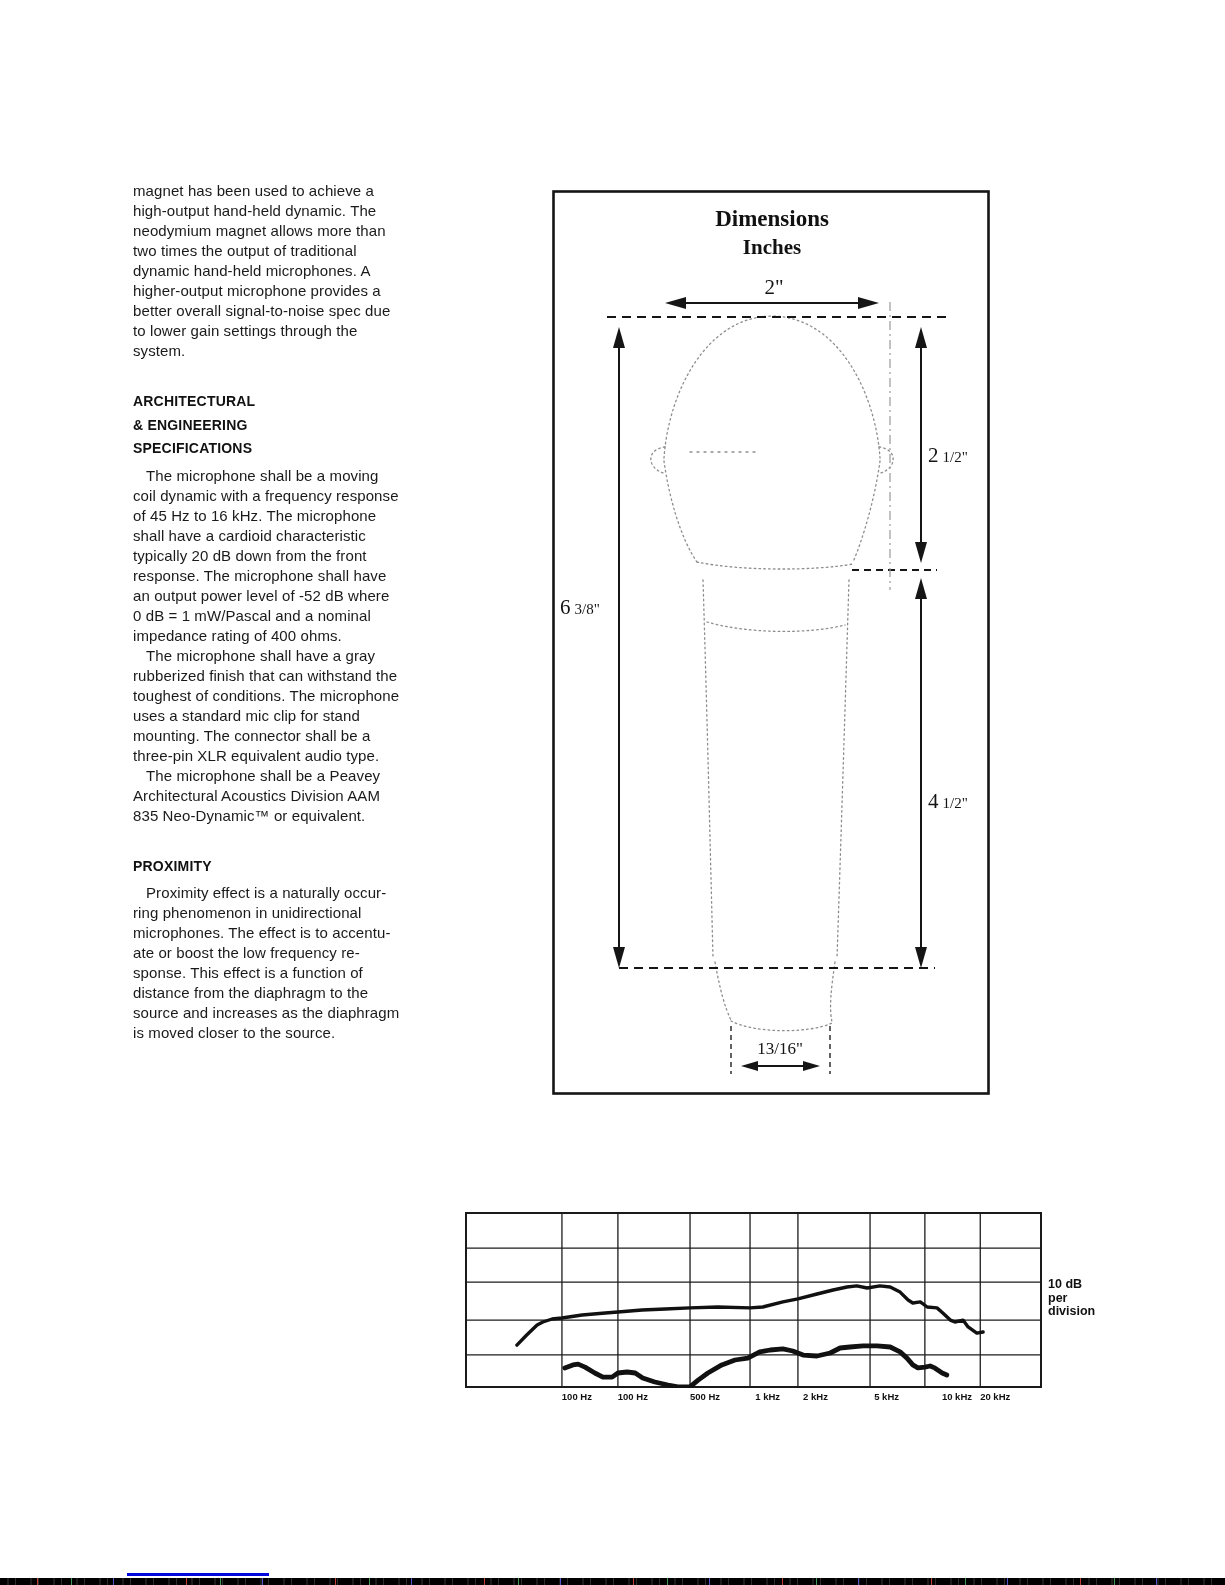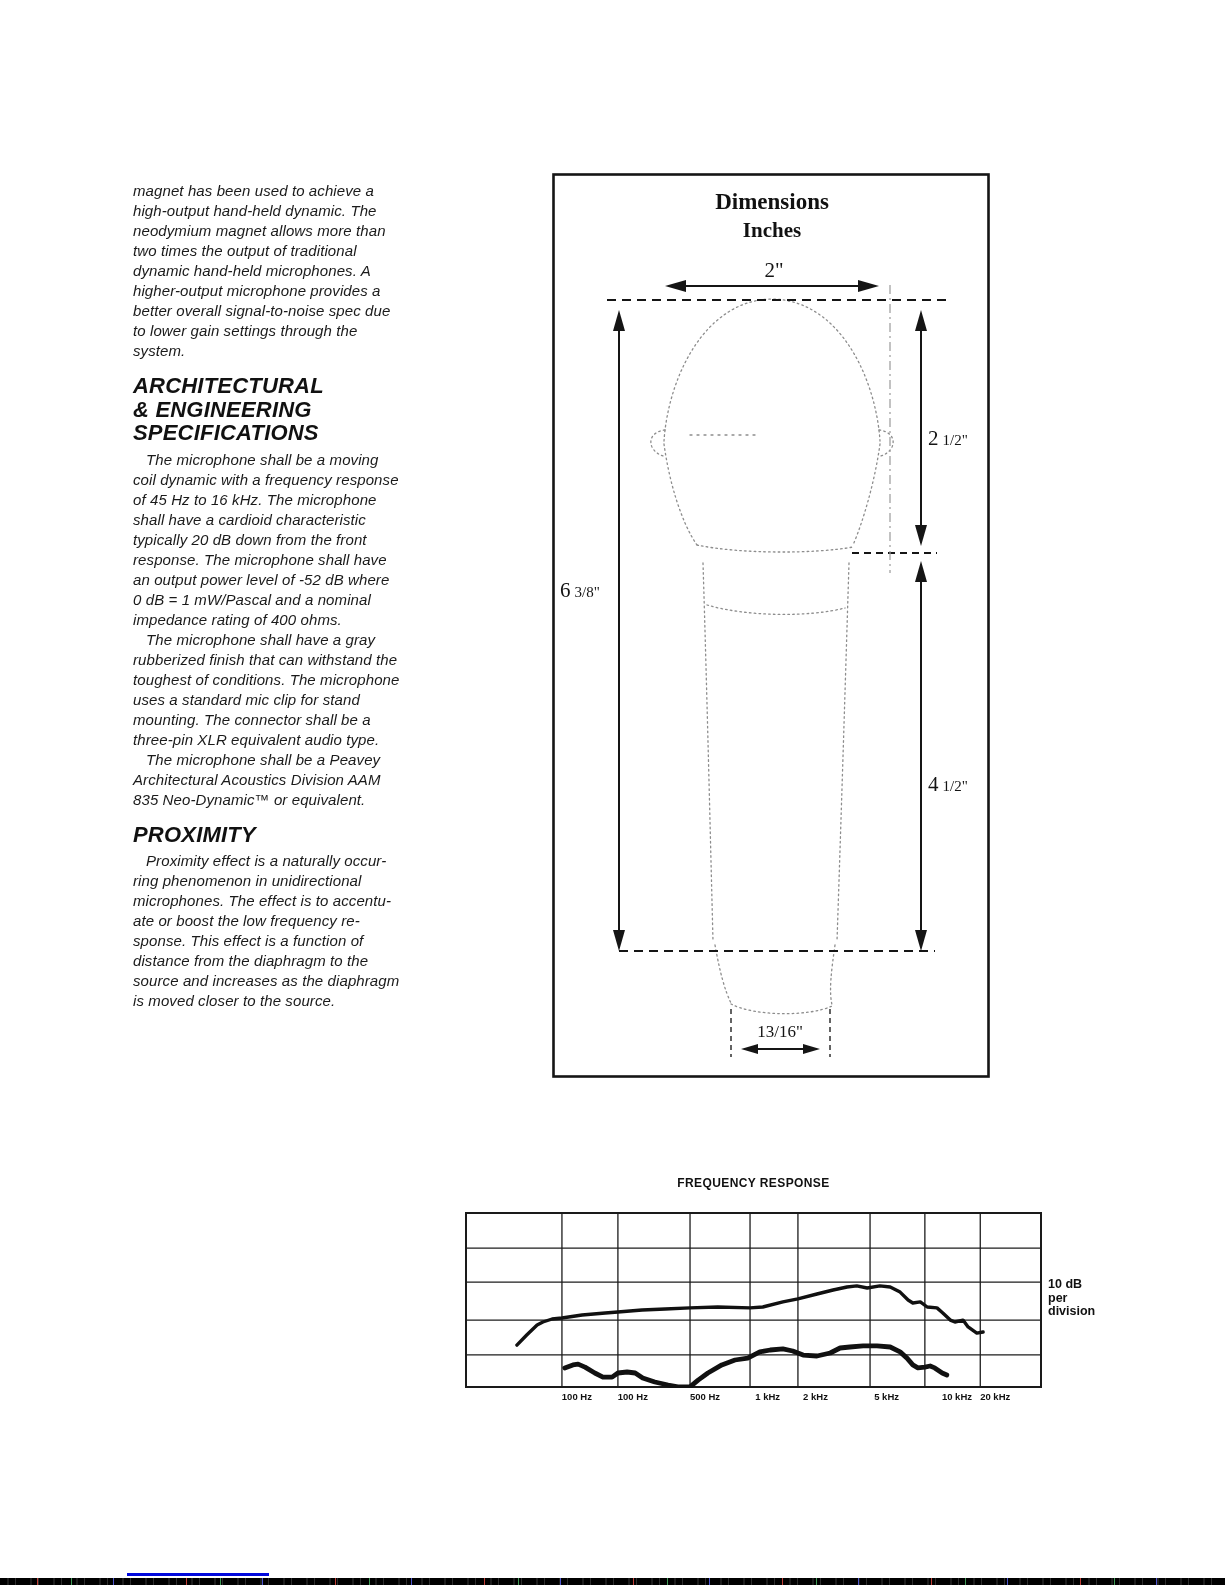--- a/index.html
+++ b/index.html
@@ -1,29 +1,29 @@
 <!DOCTYPE html>
 <html><head>
 <meta charset="utf-8">
 <style>
   html,body{margin:0;padding:0;background:#fff;}
   body{width:1225px;height:1585px;position:relative;overflow:hidden;
        font-family:"Liberation Sans",sans-serif;color:#171717;}
   .page{position:absolute;inset:0;background:#fff;}
 
   
-  .text-col{position:absolute;left:133px;top:181px;width:315px;font-style:italic;}
+  .text-col{position:absolute;left:133px;top:181px;width:315px;}
   .text-col p{margin:0;font-size:15px;line-height:20px;white-space:pre-line;
               color:#1a1a1a;letter-spacing:.1px;}
   .text-col p.indent{text-indent:13px;}
-  .text-col .hd{margin:13px 0 5px 0;font-weight:bold;font-size:22px;
+  .text-col .hd{margin:29px 0 5px 0;font-weight:bold;font-size:14px;
                 line-height:23.5px;letter-spacing:.2px;white-space:pre-line;color:#111;}
 
   
-  .dims{position:absolute;left:552px;top:173px;width:438px;height:905px;}
+  .dims{position:absolute;left:552px;top:190px;width:438px;height:905px;}
   .dims svg{display:block;}
   .dim-title{font-family:"Liberation Serif",serif;font-weight:bold;font-size:23px;fill:#111;}
   .dim-subtitle{font-family:"Liberation Serif",serif;font-weight:bold;font-size:21px;fill:#111;}
   .dimlabel{font-family:"Liberation Serif",serif;font-size:21px;fill:#141414;}
   .dimlabel .frac{font-size:15px;}
   .dimlabel.mid{font-size:17px;}
 
   
   .freq{position:absolute;left:455px;top:1160px;width:720px;height:260px;}
   .freq-title{position:absolute;left:10px;top:16px;width:577px;text-align:center;
@@ -144,21 +144,20 @@
         <text class="dimlabel" x="222" y="104" text-anchor="middle">2"</text>
         <text class="dimlabel" x="8" y="424"><tspan>6</tspan><tspan class="frac" dx="4">3/8"</tspan></text>
         <text class="dimlabel" x="376" y="272"><tspan>2</tspan><tspan class="frac" dx="4">1/2"</tspan></text>
         <text class="dimlabel" x="376" y="618"><tspan>4</tspan><tspan class="frac" dx="4">1/2"</tspan></text>
         <text class="dimlabel mid" x="228" y="864" text-anchor="middle">13/16"</text>
       </g>
     </svg>
   </div>
 
   <div class="freq">
-    <div class="freq-title">FREQUENCY RESPONSE</div>
     <div class="freq-plot" id="freq-plot"><svg width="577" height="176" viewBox="0 0 577 176">
           <line x1="96.936" y1="0" x2="96.936" y2="176" stroke="#1c1c1c" stroke-width="1.3"></line>
           <line x1="152.905" y1="0" x2="152.905" y2="176" stroke="#1c1c1c" stroke-width="1.3"></line>
           <line x1="225.03" y1="0" x2="225.03" y2="176" stroke="#1c1c1c" stroke-width="1.3"></line>
           <line x1="285.038" y1="0" x2="285.038" y2="176" stroke="#1c1c1c" stroke-width="1.3"></line>
           <line x1="332.929" y1="0" x2="332.929" y2="176" stroke="#1c1c1c" stroke-width="1.3"></line>
           <line x1="405.054" y1="0" x2="405.054" y2="176" stroke="#1c1c1c" stroke-width="1.3"></line>
           <line x1="459.869" y1="0" x2="459.869" y2="176" stroke="#1c1c1c" stroke-width="1.3"></line>
           <line x1="515.261" y1="0" x2="515.261" y2="176" stroke="#1c1c1c" stroke-width="1.3"></line>
           <line x1="0" y1="36.08" x2="577" y2="36.08" stroke="#1c1c1c" stroke-width="1.3"></line>

